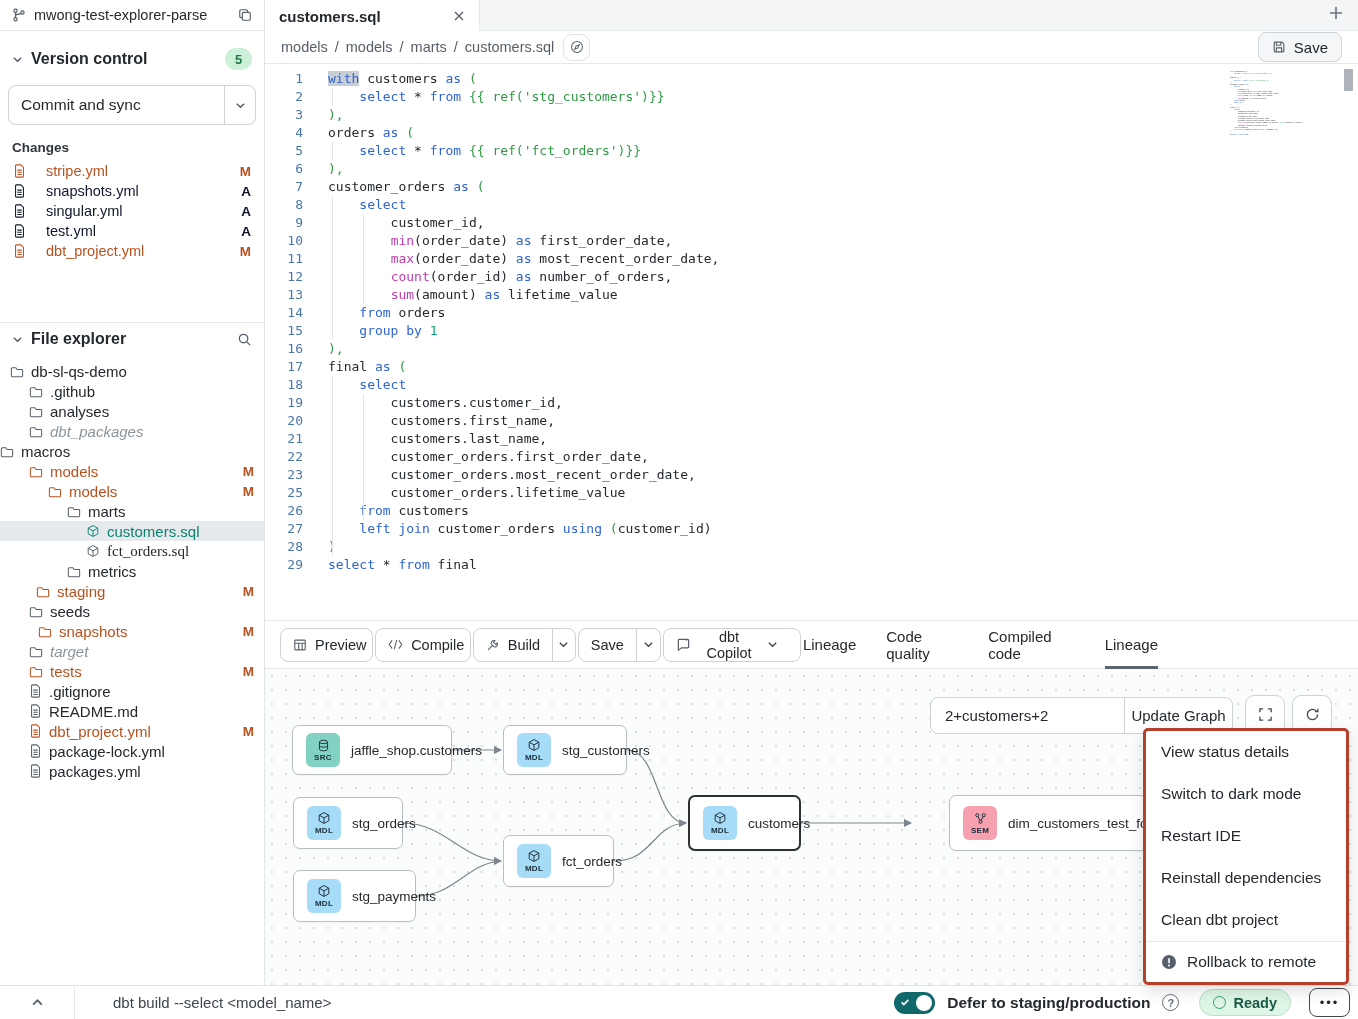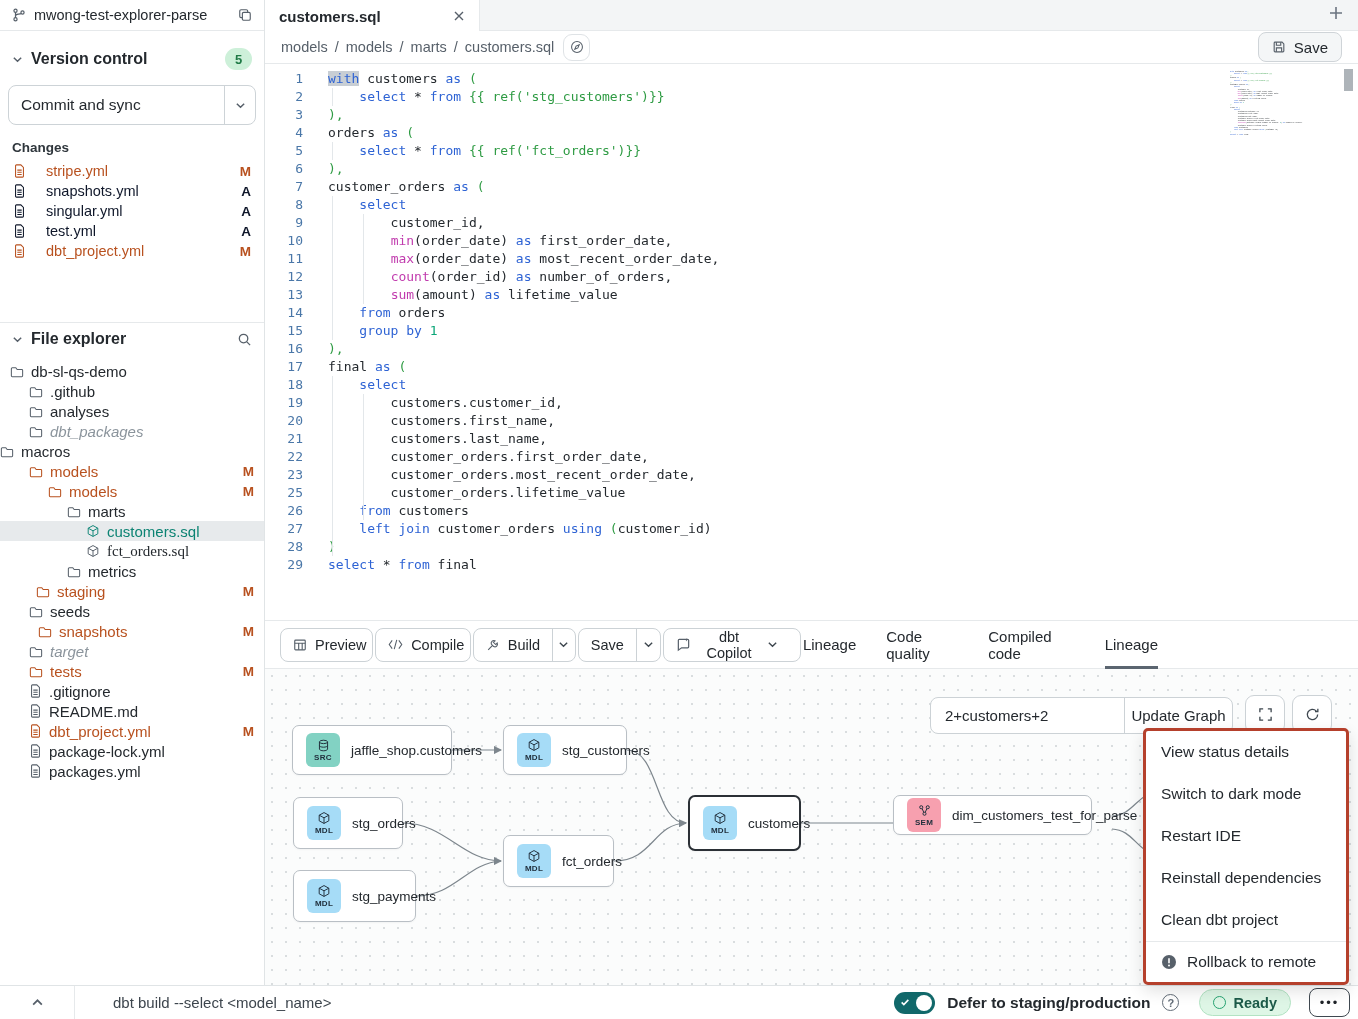--- a/index.html
+++ b/index.html
@@ -642,21 +642,21 @@
         <div class="node sel" style="left: 423px; top: 126px; width: 113px; height: 56px;">
           <span class="nbadge MDL">
             <svg width="14" height="14" viewBox="0 0 16 16" fill="none" stroke="currentColor" stroke-width="1.1">
               <path d="M8 1.8l5.5 3v6.4L8 14.2l-5.5-3V4.8z"></path>
               <path d="M2.5 4.8L8 7.8l5.5-3M8 7.8v6.4"></path>
             </svg>
             <span class="blabel">MDL</span>
           </span>
           <span class="nname">customers</span>
         </div>
-        <div class="node" style="left: 628px; top: 126px; width: 199px; height: 40px;">
+        <div class="node" style="left: 684px; top: 126px; width: 199px; height: 56px;">
           <span class="nbadge SEM">
             <svg width="13" height="13" viewBox="0 0 16 16" fill="none" stroke="currentColor" stroke-width="1.2">
               <circle cx="4" cy="4" r="1.9"></circle>
               <circle cx="12" cy="4" r="1.9"></circle>
               <circle cx="8" cy="12" r="1.9"></circle>
               <path d="M5 5.6L7.2 10.4M11 5.6L8.8 10.4"></path>
             </svg>
             <span class="blabel">SEM</span>
           </span>
           <span class="nname">dim_customers_test_for_parse</span>

